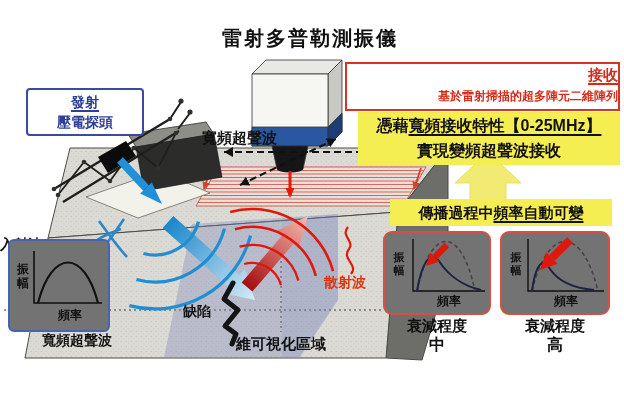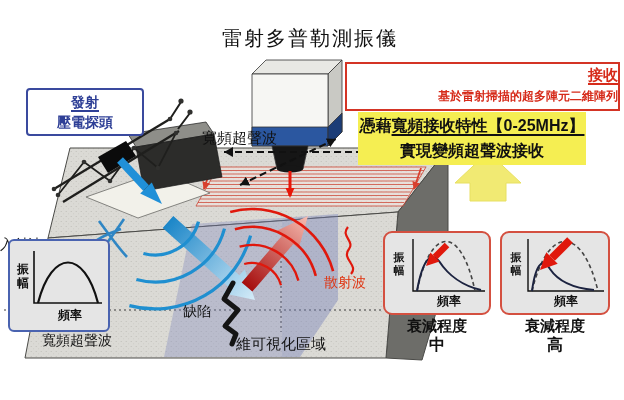--- a/index.html
+++ b/index.html
@@ -1,47 +1,47 @@
 <!DOCTYPE html>
 <html><head>
 <meta charset="utf-8">
 <style>
   html,body{margin:0;padding:0;background:#fff;}
   #stage{position:relative;width:624px;height:400px;background:#ffffff;overflow:hidden;
          font-family:"Liberation Sans","DejaVu Sans",sans-serif;color:#111;}
   #art{position:absolute;left:0;top:0;width:624px;height:400px;}
   .abs{position:absolute;}
-  .lbl{position:absolute;font-weight:normal;white-space:nowrap;color:#111;}
+  .lbl{position:absolute;font-weight:bold;white-space:nowrap;color:#111;}
   .u{text-decoration:underline;text-underline-offset:3px;text-decoration-thickness:2px;}
 
   #title{left:222px;top:25px;font-size:20px;letter-spacing:2px;}
 
   .box-transmit{left:26px;top:88px;width:114px;height:42px;background:#fff;
     border:2px solid #3a4a9e;border-radius:4px;text-align:center;
     color:#2e3f96;font-weight:bold;font-size:14px;line-height:20px;padding-top:2px;}
   .box-receive{left:345px;top:62px;width:275px;height:49px;background:#fff;
     border:2px solid #d43425;text-align:right;color:#d62b1a;font-weight:bold;box-sizing:border-box;}
   .box-receive .l1{display:block;font-size:15px;line-height:20px;margin-top:1px;}
   .box-receive .l2{display:block;font-size:12px;line-height:23px;}
-  .box-wideband{left:358px;top:112px;width:228px;height:53px;background:#f5ee52;
+  .box-wideband{left:358px;top:112px;width:262px;height:53px;background:#f5ee52;
     text-align:center;font-weight:bold;color:#111;box-sizing:border-box;}
   .box-wideband .l1{display:block;font-size:16px;line-height:26px;margin-top:1px;}
   .box-wideband .l2{display:block;font-size:16px;line-height:24px;}
 
   #lbl-scan2d{left:202px;top:129px;font-size:15px;}
   #lbl-incident{left:0;top:220px;font-size:14px;margin-top:16px;}
   #lbl-broadband{left:42px;top:332px;font-size:14px;}
   #lbl-defect{left:183px;top:303px;font-size:14px;}
   #lbl-scatter{left:324px;top:274px;font-size:14px;color:#e0330f;}
   #lbl-region{left:236px;top:335px;font-size:15px;text-align:center;}
 
   .note-freq{left:390px;top:199px;width:222px;height:27px;background:#f5ee52;
     text-align:center;font-weight:bold;font-size:15px;line-height:27px;color:#111;}
 
-  .chartbox{position:absolute;background:#e5e5e5;box-sizing:border-box;}
+  .chartbox{position:absolute;background:#737373;box-sizing:border-box;}
   .cb-incident{left:8px;top:239px;width:102px;height:93px;border:2px solid #4a63b0;border-radius:6px;}
   .cb-mid{left:383px;top:231px;width:108px;height:84px;border:2px solid #d45040;border-radius:9px;}
   .cb-high{left:500px;top:231px;width:110px;height:84px;border:2px solid #d45040;border-radius:9px;}
   .chartbox svg{position:absolute;left:0;top:0;}
   .ylab{position:absolute;font-weight:bold;width:14px;line-height:1.15;word-break:break-all;text-align:center;color:#111;}
   .cb-incident .ylab{left:6px;top:22px;font-size:12px;}
   .cb-mid .ylab, .cb-high .ylab{left:7px;top:18px;font-size:11px;}
   .xlab{position:absolute;font-weight:bold;text-align:center;color:#111;}
   .cb-incident .xlab{left:26px;right:4px;top:66px;font-size:12px;}
   .cb-mid .xlab{left:28px;right:4px;top:60px;font-size:12px;}
@@ -195,20 +195,23 @@
     <span class="l2">實現變頻超聲波接收</span>
   </div>
 
   <div id="lbl-scan2d" class="lbl">寬頻超聲波</div>
   <div id="lbl-incident" class="lbl">入射波</div>
   <div id="lbl-broadband" class="lbl">寬頻超聲波</div>
   <div id="lbl-defect" class="lbl">缺陷</div>
   <div id="lbl-scatter" class="lbl">散射波</div>
   <div id="lbl-region" class="lbl">維可視化區域</div>
 
+  <div class="abs note-freq">
+    <span>傳播過程中</span><span class="u">頻率自動可變</span>
+  </div>
 
   <div class="chartbox cb-incident">
     <svg width="98" height="89" viewBox="0 0 98 89">
       <path d="M24,10 V62 H92" fill="none" stroke="#111" stroke-width="1.6"></path>
       <path d="M28,62 C42,8 74,8 88,62" fill="none" stroke="#111" stroke-width="2.2"></path>
     </svg>
     <span class="ylab">振幅</span>
     <span class="xlab">頻率</span>
   </div>
 

